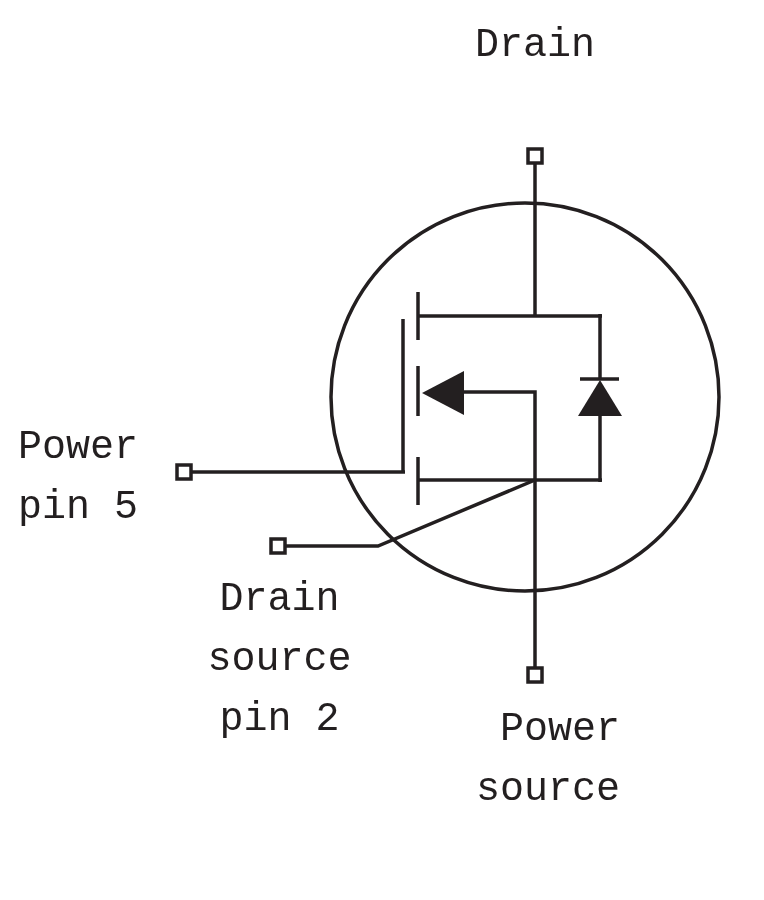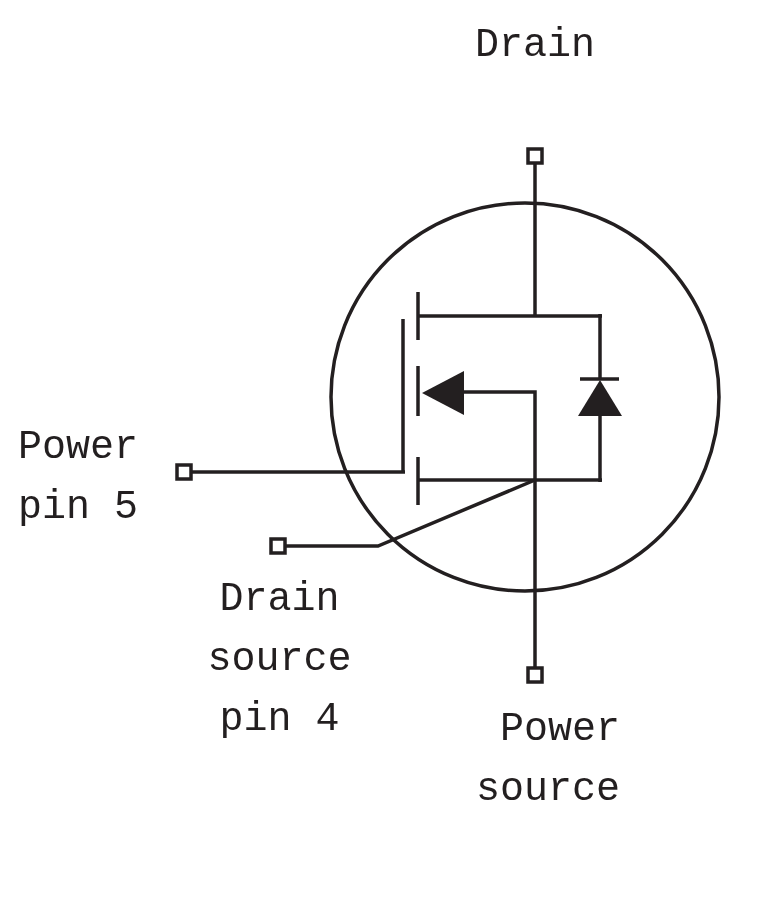--- a/index.html
+++ b/index.html
@@ -54,19 +54,19 @@
 </div>
 
 <div class="lbl" style="left:18px; top:418px; width:120px; text-align:left;">
   <span>Power</span>
   <span>pin 5</span>
 </div>
 
 <div class="lbl" style="left:197px; top:570px; width:165px;">
   <span>Drain</span>
   <span>source</span>
-  <span>pin 4</span>
+  <span>pin 2</span>
 </div>
 
 <div class="lbl" style="left:450px; top:700px; width:170px;text-align:right;">
   <span>Power</span>
   <span>source</span>
 </div>
 
 </body></html>

